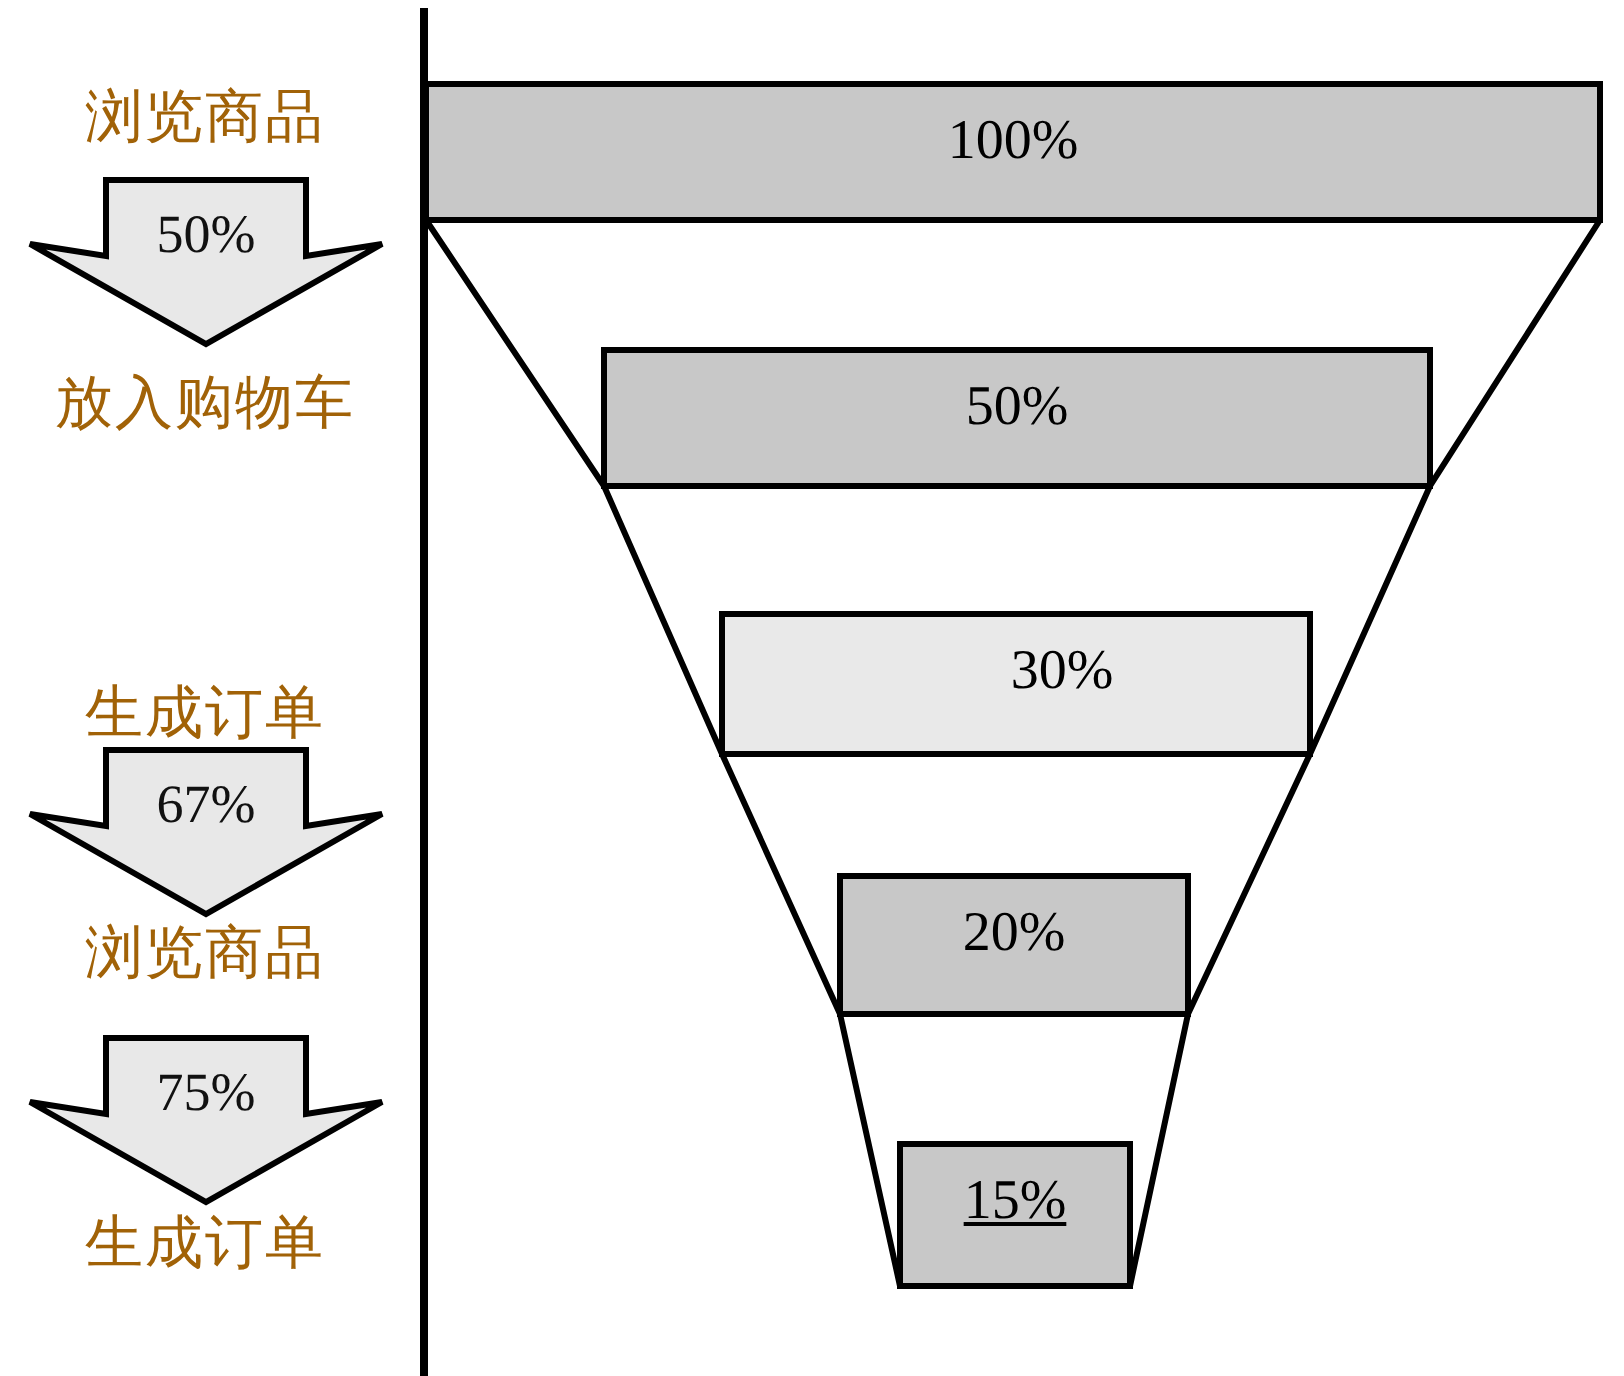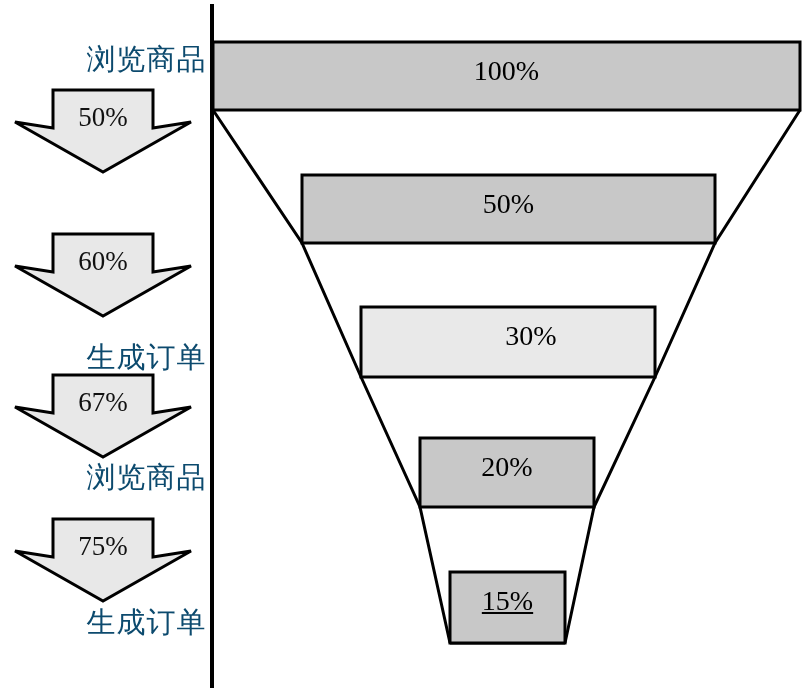--- a/index.html
+++ b/index.html
@@ -26,25 +26,24 @@
     width: 205px;
     height: 688px;
   }
   .stage-label {
     position: absolute;
     left: 0;
     width: 205px;
     text-align: center;
     font-size: 29px;
     line-height: 34px;
-    color: #0c4a6e;
+    color: #a16207;
     letter-spacing: 1px;
     font-family: "Liberation Serif", "DejaVu Serif", serif;
     white-space: nowrap;
-    padding-left: 44px;
   }
   .arrow-block {
     position: absolute;
     left: 13px;
     width: 180px;
     height: 86px;
   }
   .arrow-block svg {
     position: absolute;
     left: 0;
@@ -94,27 +93,22 @@
 
     <div class="stage-label" style="top:42px;">浏览商品</div>
 
     <div class="arrow-block" style="top:88px;">
       <svg width="180" height="86" viewBox="0 0 180 86">
         <path d="M40 2 L140 2 L140 40 L178 34 L90 84 L2 34 L40 40 Z" fill="#e8e8e8" stroke="#000000" stroke-width="3" stroke-linejoin="miter"></path>
       </svg>
       <div class="arrow-pct">50%</div>
     </div>
 
+    <div class="stage-label" style="top:185px;">放入购物车</div>
 
-    <div class="arrow-block" style="top:232px;">
-      <svg width="180" height="86" viewBox="0 0 180 86">
-        <path d="M40 2 L140 2 L140 40 L178 34 L90 84 L2 34 L40 40 Z" fill="#e8e8e8" stroke="#000000" stroke-width="3" stroke-linejoin="miter"></path>
-      </svg>
-      <div class="arrow-pct">60%</div>
-    </div>
 
     <div class="stage-label" style="top:317px;margin-top:23px;">生成订单</div>
 
     <div class="arrow-block" style="top:373px;">
       <svg width="180" height="86" viewBox="0 0 180 86">
         <path d="M40 2 L140 2 L140 40 L178 34 L90 84 L2 34 L40 40 Z" fill="#e8e8e8" stroke="#000000" stroke-width="3" stroke-linejoin="miter"></path>
       </svg>
       <div class="arrow-pct">67%</div>
     </div>
 

